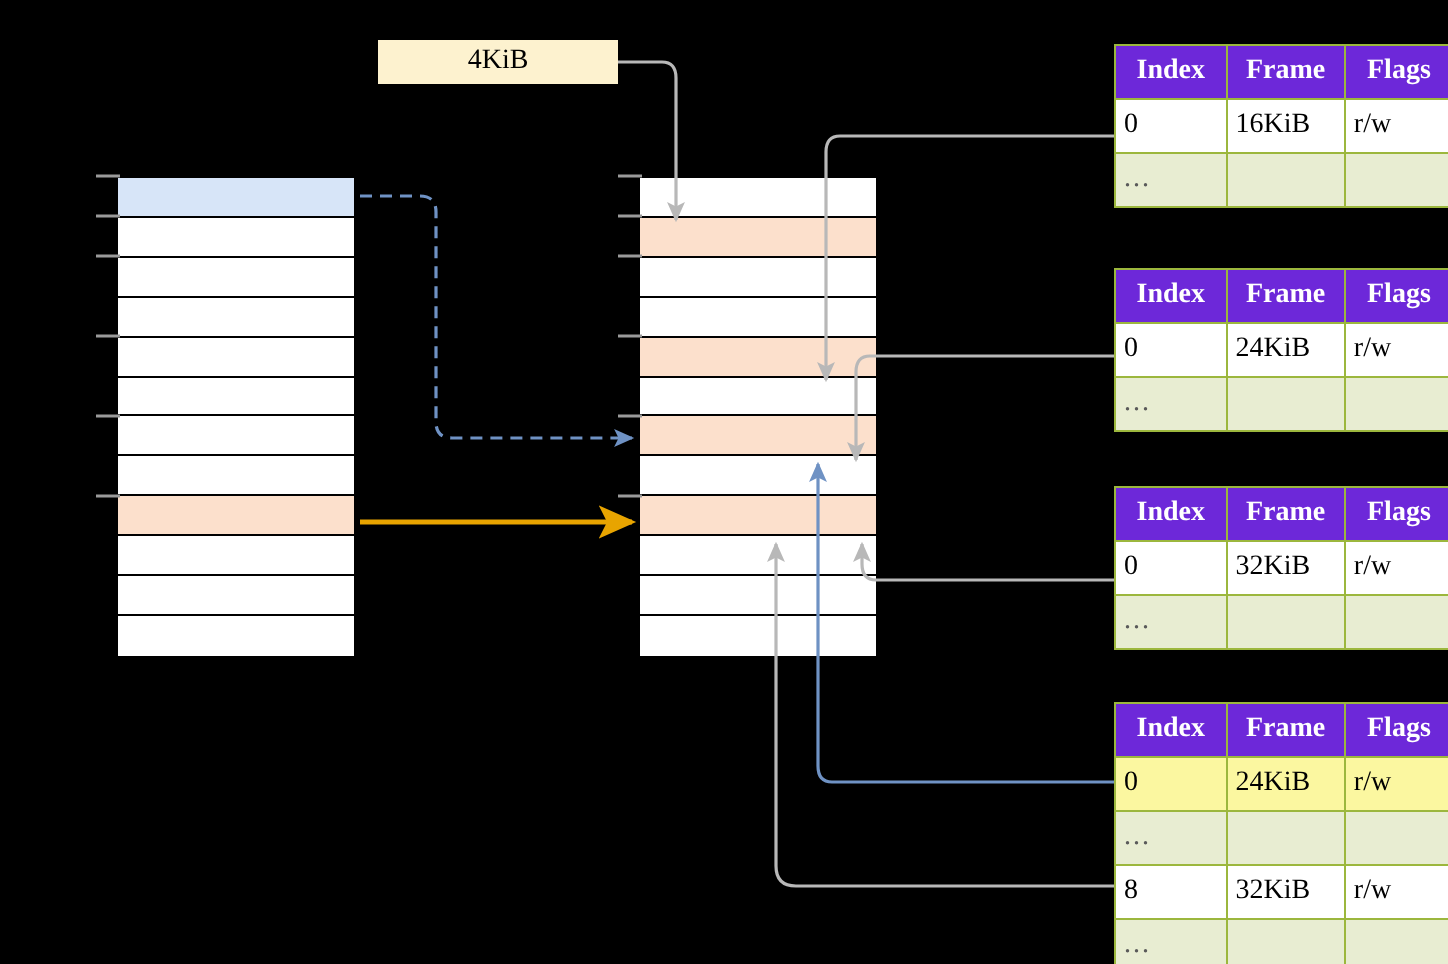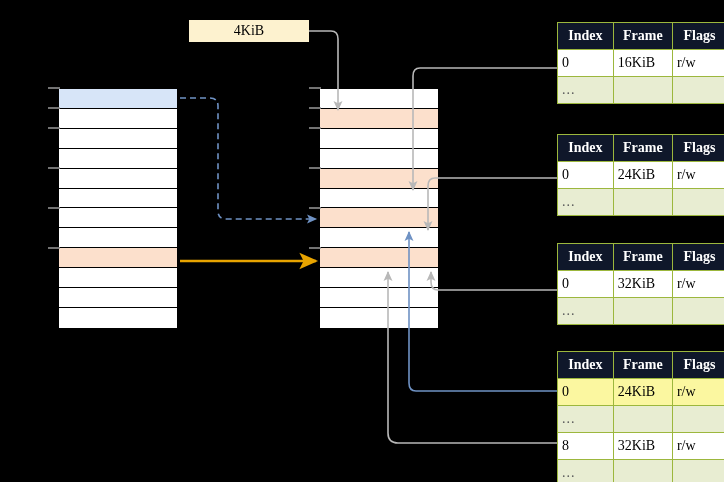--- a/index.html
+++ b/index.html
@@ -18,21 +18,21 @@
   
   .labelbox{position:absolute;background:#fdf2cf;border:none;
             display:flex;align-items:center;justify-content:center;
             font-size:14px;color:#000;box-sizing:border-box;}
 
   
   .ptable{position:absolute;border-collapse:collapse;table-layout:fixed;
           border:1.5px solid #9cb73d;background:#fff;}
   .ptable td,.ptable th{border:1.5px solid #9cb73d;box-sizing:border-box;
           padding:1px 4px;font-size:14px;height:27px;overflow:hidden;white-space:nowrap;}
-  .ptable th{background:#0f172a;color:#fff;font-weight:bold;text-align:center;}
+  .ptable th{background:#6d28d9;color:#fff;font-weight:bold;text-align:center;}
   .ptable td{background:#fff;color:#000;text-align:left;}
   .ptable tr.dots td{background:#e8edd2;color:#5a5a5a;letter-spacing:1px;}
   .ptable td.hl{background:#fbf7a0;}
 
   svg#wires{position:absolute;left:0;top:0;width:724px;height:482px;
             pointer-events:none;overflow:visible;}
 </style>
 </head>
 <body>
 

